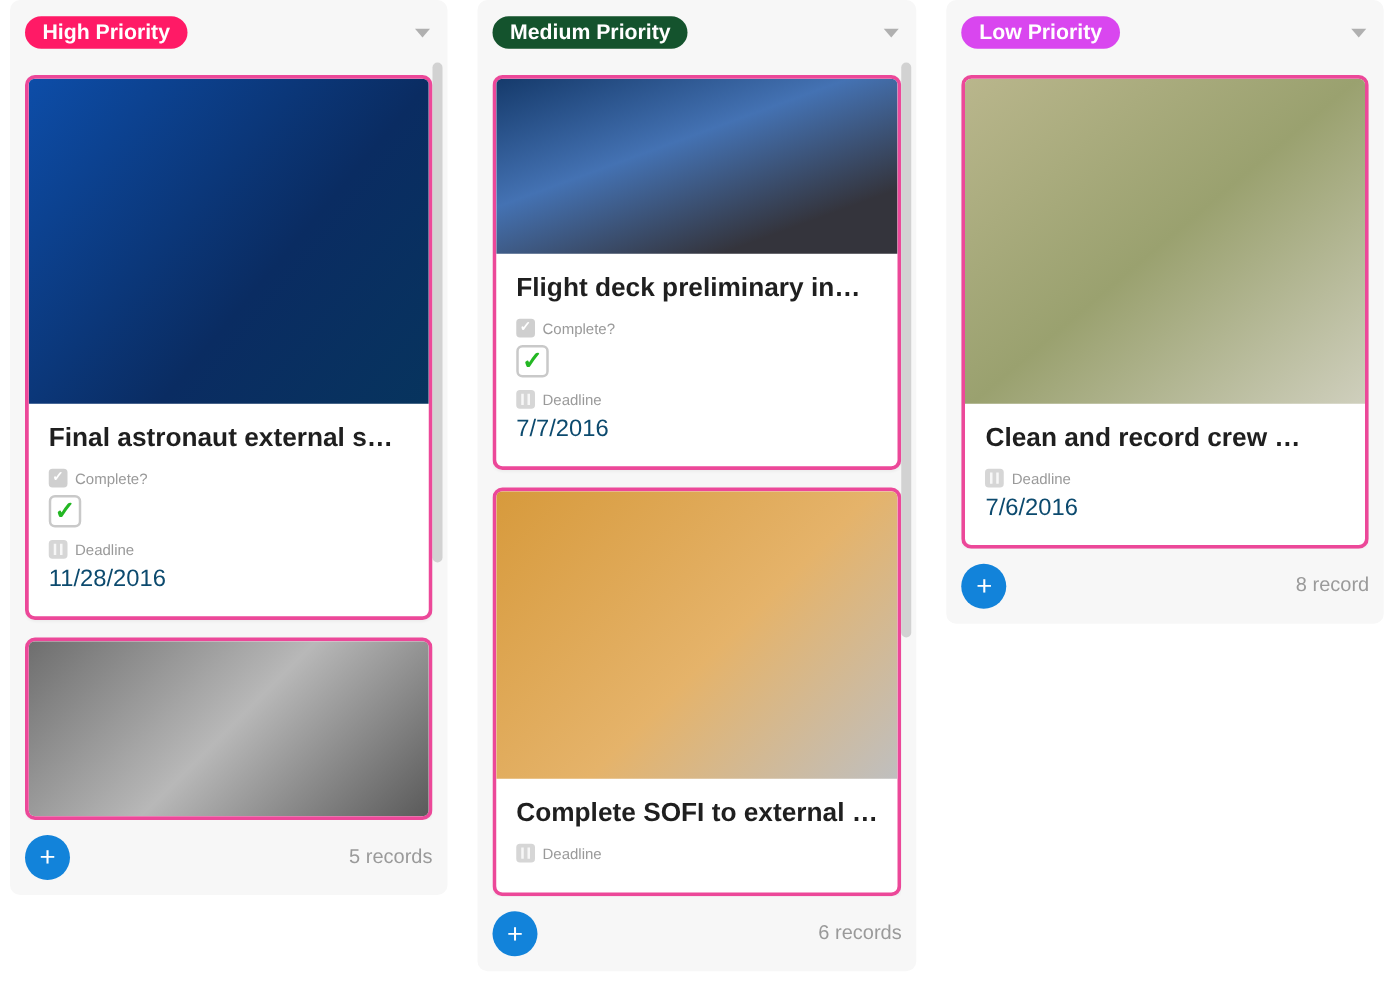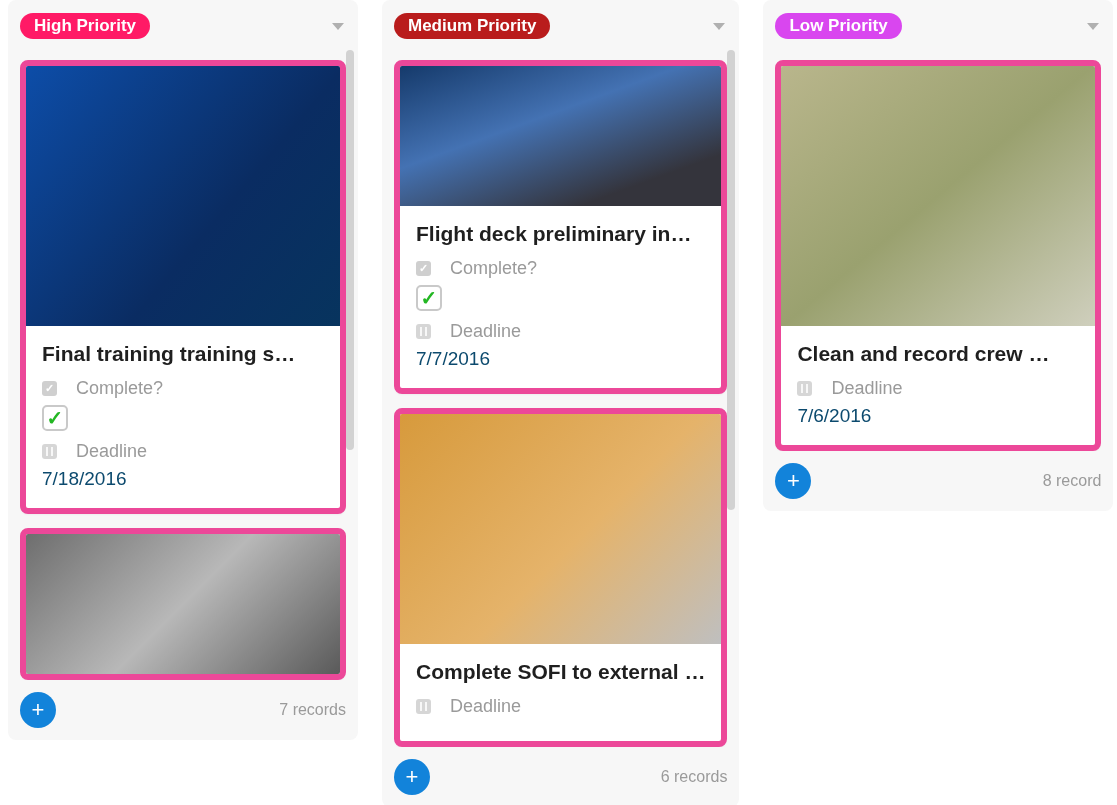--- a/index.html
+++ b/index.html
@@ -51,21 +51,21 @@
   }
   .cards-container {
     display: flex;
     flex-direction: column;
     gap: 14px;
     position: relative;
     overflow: hidden;
   }
   .card {
     background: #fff;
-    border: 6px solid #ec4899;
+    border: 3px solid #ec4899;
     border-radius: 8px;
     overflow: hidden;
     box-shadow: 0 1px 2px rgba(0,0,0,0.04);
     cursor: pointer;
   }
   .card-image {
     width: 100%;
     display: block;
     object-fit: cover;
   }
@@ -81,23 +81,23 @@
     font-weight: 700;
     color: #1f1f1f;
     white-space: nowrap;
     overflow: hidden;
     text-overflow: ellipsis;
     margin: 2px 0 12px 0;
   }
   .field-label {
     display: flex;
     align-items: center;
-    gap: 19px;
+    gap: 6px;
     color: #9a9a9a;
-    font-size: 18px;
+    font-size: 12px;
     margin-top: 10px;
     margin-bottom: 6px;
   }
   .field-icon-box {
     width: 15px; height: 15px;
     border-radius: 3px;
     background: #cfcfcf;
     position: relative;
     flex: 0 0 15px;
   }
@@ -180,45 +180,45 @@
     <div class="column">
       <div class="column-header">
         <span class="priority-pill" style="background: rgb(255, 26, 102);">High Priority</span>
         <div class="dropdown-caret"></div>
       </div>
       <div class="scroll-indicator" style="height: 400px;"></div>
       <div class="cards-container">
         <div class="card">
           <div class="card-image tall placeholder-img ph-astronaut"></div>
           <div class="card-body">
-            <div class="card-title">Final training training s…</div>
+            <div class="card-title">Final astronaut external s…</div>
             <div class="field-label">
               <span class="field-icon-box checkbox"></span>
               <span>Complete?</span>
             </div>
             <div class="checkbox-control checked"></div>
             <div class="field-label">
               <span class="field-icon-cal"></span>
               <span>Deadline</span>
             </div>
-            <div class="deadline-value">7/18/2016</div>
+            <div class="deadline-value">11/28/2016</div>
           </div>
         </div>
         <div class="card">
           <div class="card-image short placeholder-img ph-station"></div>
         </div>
       </div>
       <div class="column-footer">
         <div class="add-btn">+</div>
-        <div class="record-count">7 records</div>
+        <div class="record-count">5 records</div>
       </div>
     </div>
     <div class="column">
       <div class="column-header">
-        <span class="priority-pill" style="background: #b91c1c;">Medium Priority</span>
+        <span class="priority-pill" style="background: #14532d;">Medium Priority</span>
         <div class="dropdown-caret"></div>
       </div>
       <div class="scroll-indicator" style="height: 460px;"></div>
       <div class="cards-container">
         <div class="card">
           <div class="card-image short placeholder-img ph-cockpit"></div>
           <div class="card-body">
             <div class="card-title">Flight deck preliminary in…</div>
             <div class="field-label">
               <span class="field-icon-box checkbox"></span>

